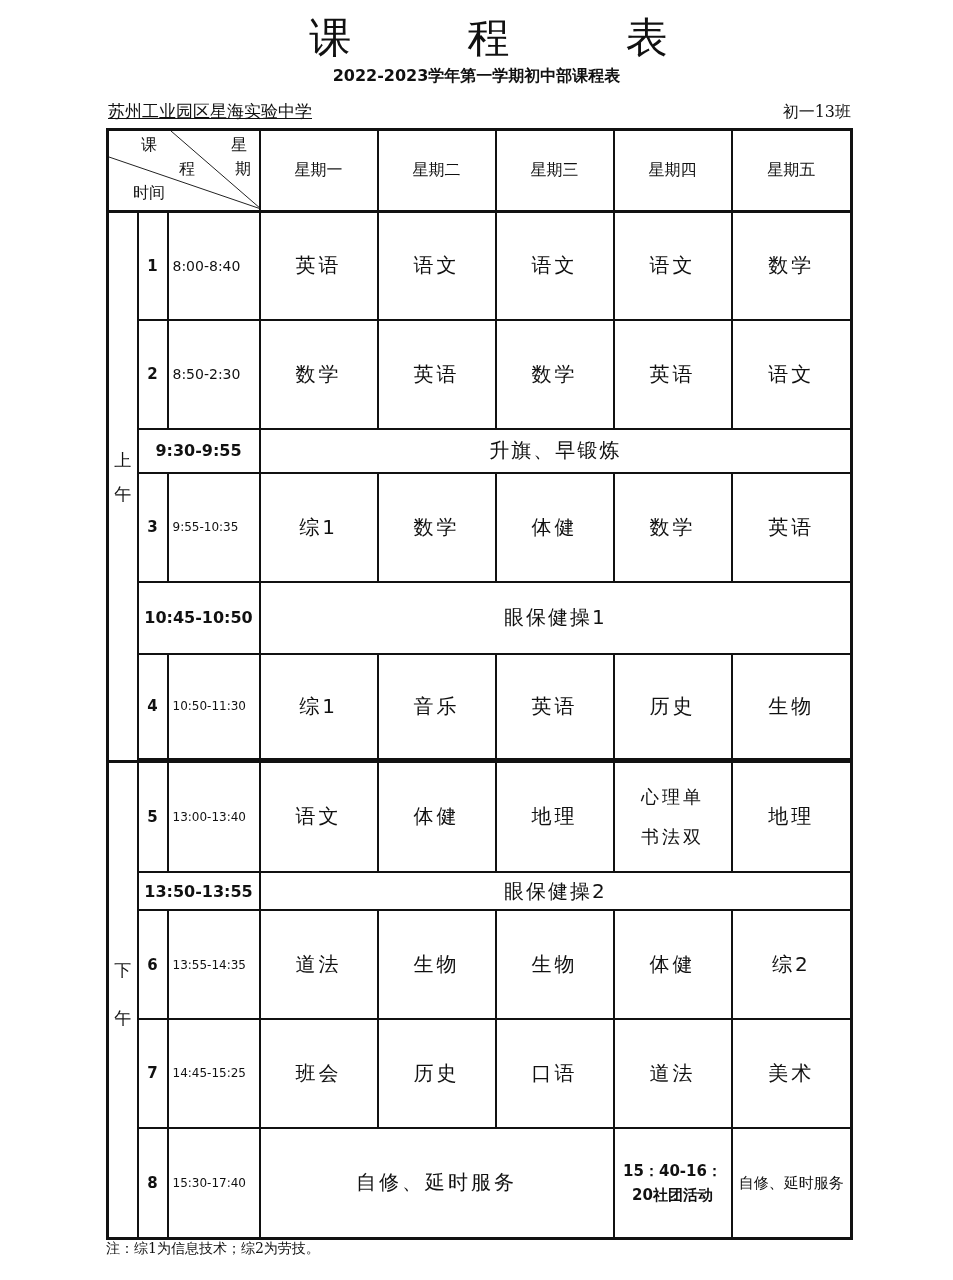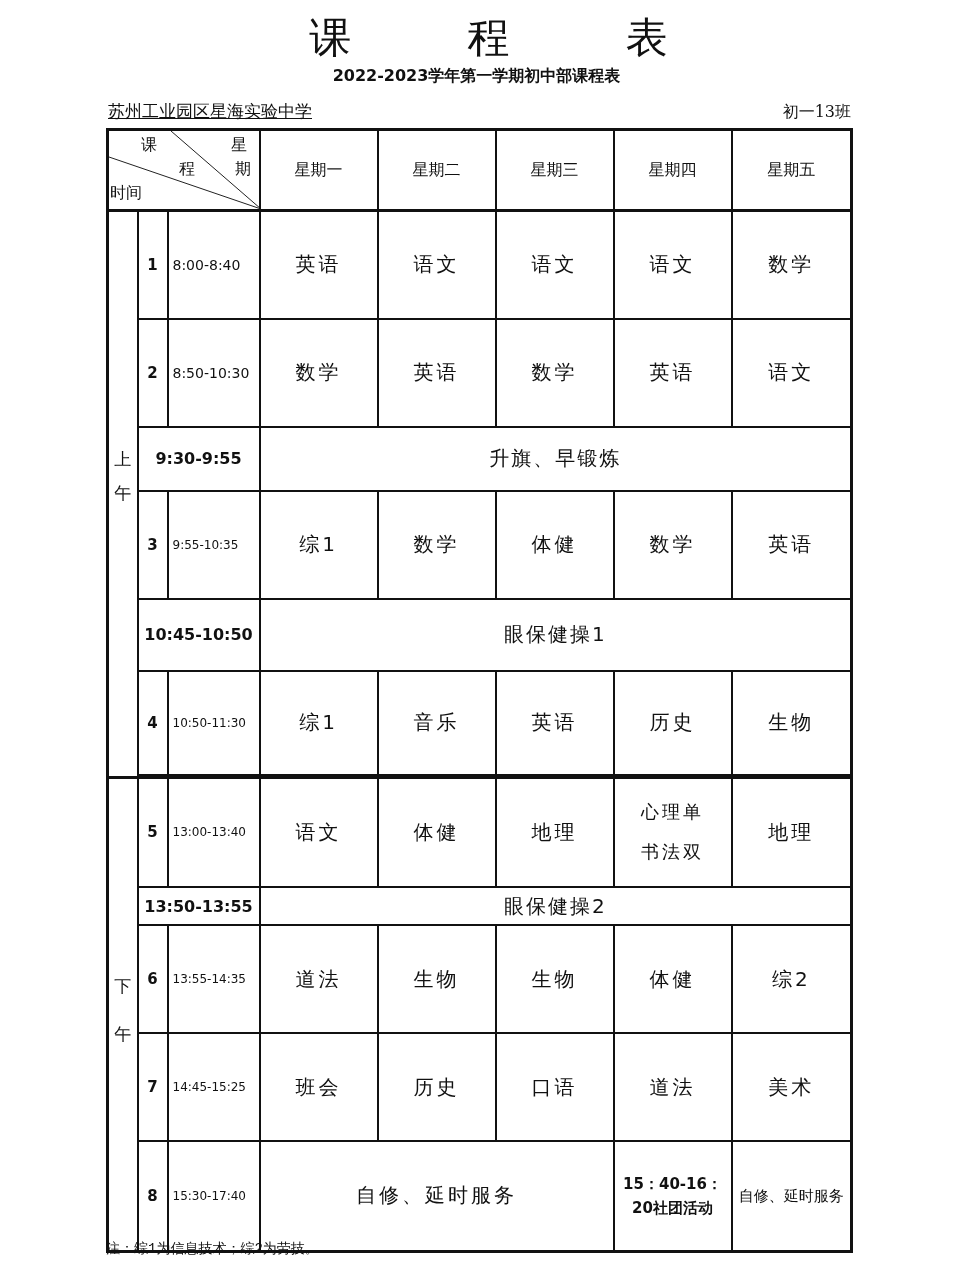--- a/index.html
+++ b/index.html
@@ -26,21 +26,21 @@
   .half { font-size: 17px; line-height: 34px; vertical-align: top !important; padding-top: 0; }
   .pnum { font-size: 15px; font-weight: bold; }
   .ptime { font-size: 12px; font-family: "DejaVu Serif", serif; text-align: left !important; padding-left: 4px !important; }
   .ptime.big { font-size: 14px; }
   .subj { font-size: 20px; letter-spacing: 3px; }
   .subj.small { font-size: 18px; line-height: 40px; }
   .brk-time { font-size: 16px; font-weight: bold; }
   .brk { font-size: 20px; letter-spacing: 2px; }
   .tiny { font-size: 15px; font-weight: bold; line-height: 24px; }
   .tiny2 { font-size: 15px; line-height: 24px; }
-  .note { position: absolute; top: 1240px; left: 106px; font-size: 14px; font-family: Liberation Mono, monospace; }
+  .note { position: absolute; top: 1240px; left: 106px; font-size: 14px; }
 </style>
 </head>
 <body>
 
 <div class="title">
   <span>课</span>
   <span>程</span>
   <span>表</span>
 </div>
 <div class="subtitle">2022-2023学年第一学期初中部课程表</div>
@@ -63,21 +63,21 @@
     <td colspan="3">
       <div class="diag">
         <svg width="152" height="78">
           <line x1="0" y1="26" x2="152" y2="78" stroke="#222" stroke-width="1"></line>
           <line x1="62" y1="0" x2="152" y2="78" stroke="#222" stroke-width="1"></line>
         </svg>
         <span style="left:32px;top:4px">课</span>
         <span style="left:70px;top:28px">程</span>
         <span style="left:122px;top:4px">星</span>
         <span style="left:126px;top:28px">期</span>
-        <span style="left:1px;top:52px">时间</span>
+        <span style="left:24px;top:52px">时间</span>
       </div>
     </td>
     <td class="hd">星期一</td>
     <td class="hd">星期二</td>
     <td class="hd">星期三</td>
     <td class="hd">星期四</td>
     <td class="hd">星期五</td>
   </tr>
 
   <tr style="height:108px">
@@ -90,29 +90,29 @@
     <td class="ptime big">8:00-8:40</td>
     <td class="subj">英语</td>
     <td class="subj">语文</td>
     <td class="subj">语文</td>
     <td class="subj">语文</td>
     <td class="subj">数学</td>
   </tr>
 
   <tr style="height:108px">
     <td class="pnum">2</td>
-    <td class="ptime big">8:50-10:30</td>
+    <td class="ptime big">8:50-2:30</td>
     <td class="subj">数学</td>
     <td class="subj">英语</td>
     <td class="subj">数学</td>
     <td class="subj">英语</td>
     <td class="subj">语文</td>
   </tr>
 
-  <tr style="height:64px">
+  <tr style="height:44px">
     <td colspan="2" class="brk-time">9:30-9:55</td>
     <td colspan="5" class="brk">升旗、早锻炼</td>
   </tr>
 
   <tr style="height:108px">
     <td class="pnum">3</td>
     <td class="ptime">9:55-10:35</td>
     <td class="subj">综1</td>
     <td class="subj">数学</td>
     <td class="subj">体健</td>

